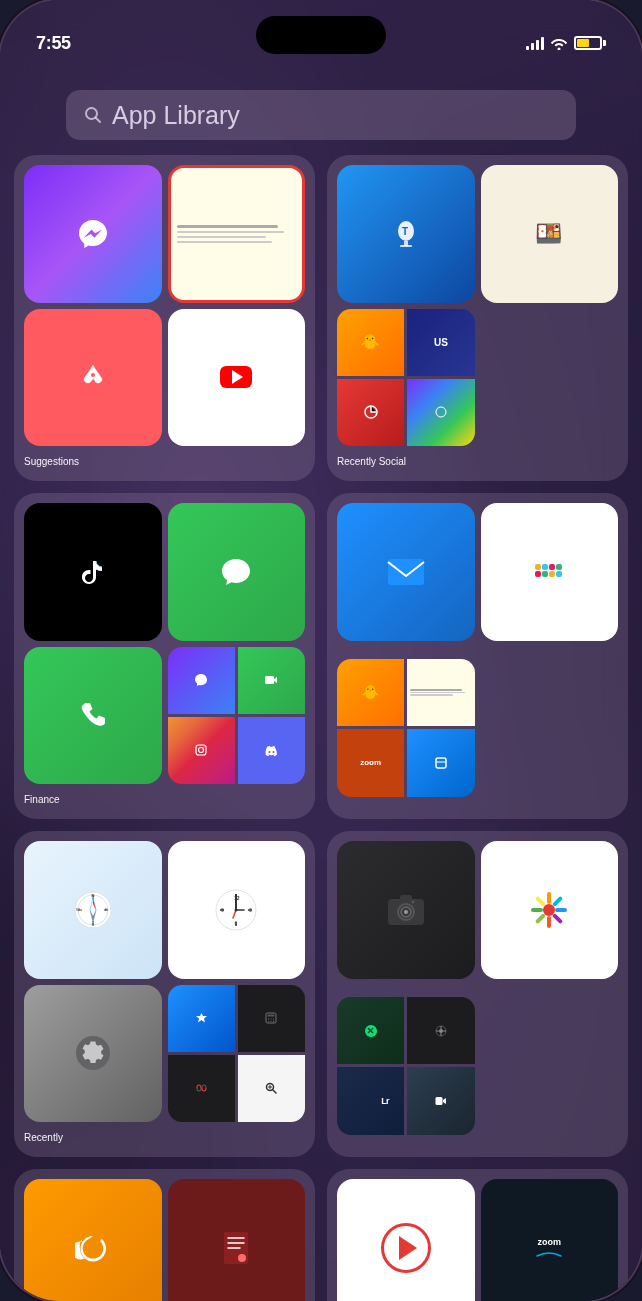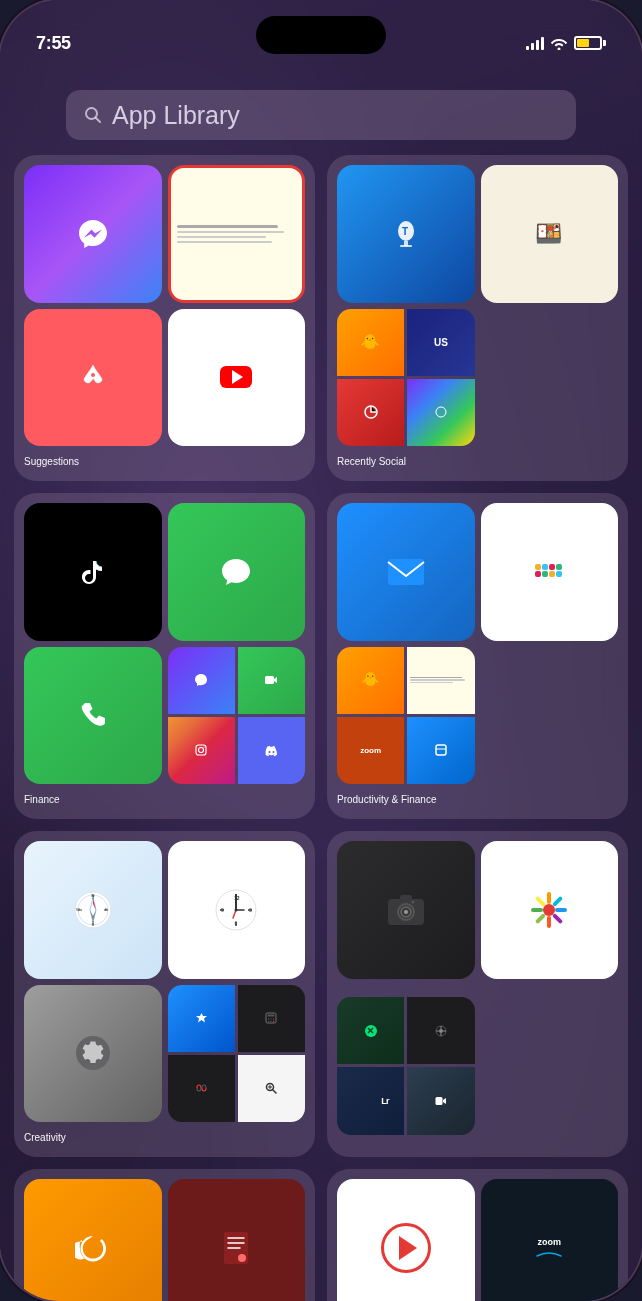--- a/index.html
+++ b/index.html
@@ -458,21 +458,20 @@
               <span style="color:white;font-size:8px;font-weight:700;">zoom</span>
             </div>
             <div class="mini-app" style="background:linear-gradient(135deg,#1e90ff,#0066cc);">
               <svg width="12" height="12" viewBox="0 0 12 12" fill="none">
                 <rect x="1" y="1" width="10" height="10" rx="2" fill="none" stroke="white" stroke-width="1.5"></rect>
                 <path d="M1 5h10" stroke="white" stroke-width="1"></path>
               </svg>
             </div>
           </div>
         </div>
-        <div class="group-label">Productivity &amp; Finance</div>
       </div>
     </div>
 
     <div style="display:grid; grid-template-columns:1fr 1fr; gap:12px; flex-shrink:0;">
 
       <div class="app-group">
         <div class="group-apps">
 
           <div class="app-icon app-safari">
             <svg width="44" height="44" viewBox="0 0 44 44">
@@ -554,21 +553,21 @@
             <div class="mini-app mini-magnify">
               <svg width="12" height="12" viewBox="0 0 12 12" fill="none">
                 <circle cx="5" cy="5" r="3.5" stroke="#333" stroke-width="1.5"></circle>
                 <line x1="7.5" y1="7.5" x2="11" y2="11" stroke="#333" stroke-width="1.5" stroke-linecap="round"></line>
                 <line x1="3" y1="5" x2="7" y2="5" stroke="#333" stroke-width="1"></line>
                 <line x1="5" y1="3" x2="5" y2="7" stroke="#333" stroke-width="1"></line>
               </svg>
             </div>
           </div>
         </div>
-        <div class="group-label">Creativity</div>
+        <div class="group-label">Recently</div>
       </div>
 
       <div class="app-group">
         <div class="group-apps">
 
           <div class="app-icon" style="background:linear-gradient(135deg,#2c2c2e,#1c1c1e);">
             <svg width="38" height="34" viewBox="0 0 38 34" fill="none">
               <rect x="1" y="6" width="36" height="26" rx="4" fill="#3a3a3c"></rect>
               <rect x="13" y="2" width="12" height="6" rx="2" fill="#3a3a3c"></rect>
               <circle cx="19" cy="19" r="8" stroke="#555" stroke-width="2" fill="none"></circle>

